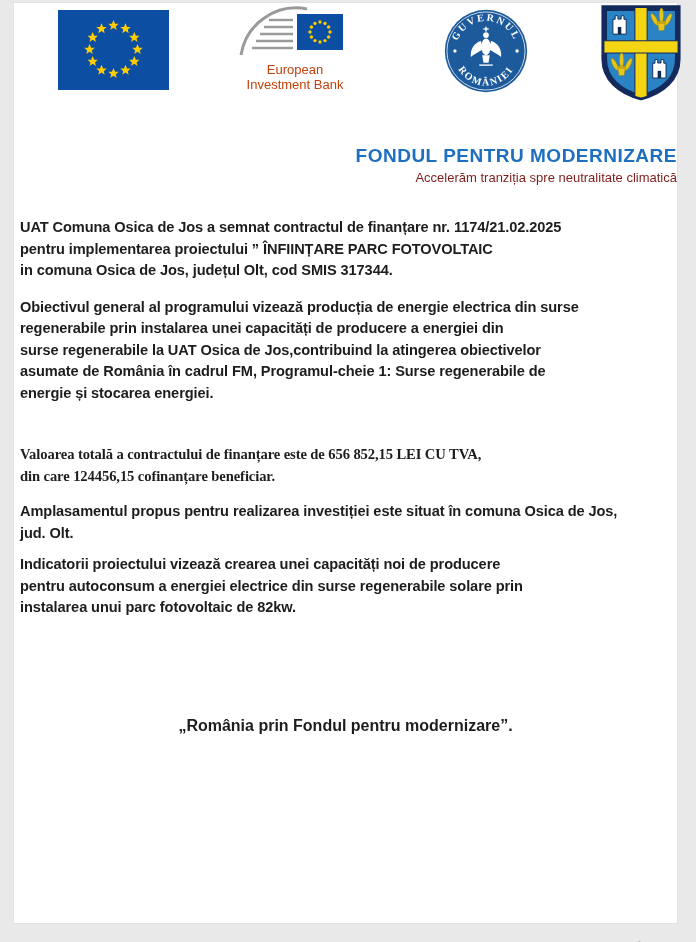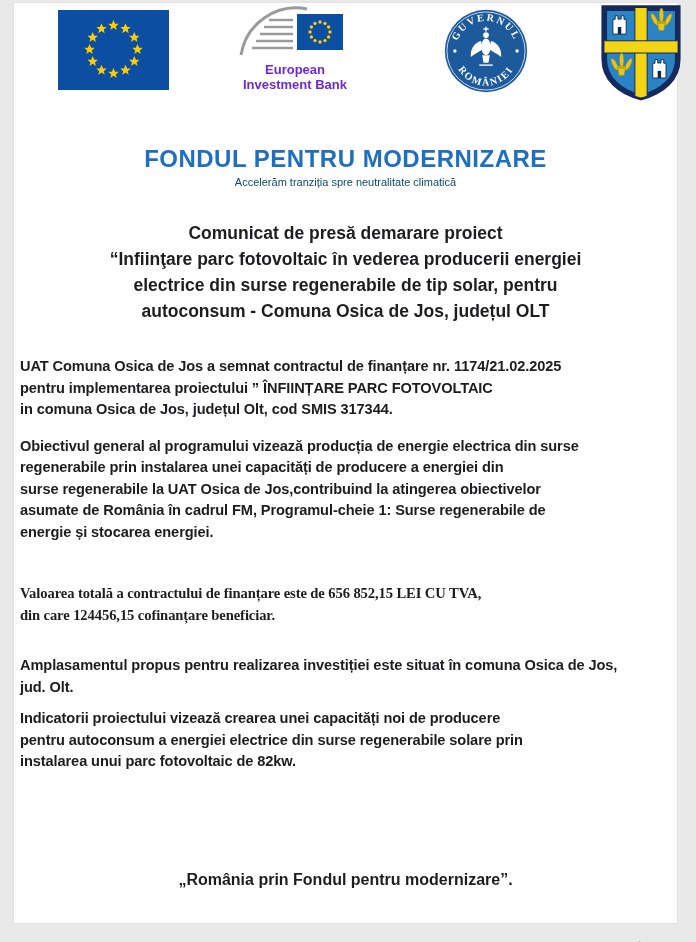--- a/index.html
+++ b/index.html
@@ -10,46 +10,46 @@
     -webkit-font-smoothing:antialiased;
   }
   .page{
     position:absolute;left:13px;top:2px;width:665px;height:922px;
     background:#ffffff;border:1px solid #e2e2e2;box-sizing:border-box;
   }
   
   .logos{position:relative;height:104px;}
   .eu-flag{position:absolute;left:44px;top:7px;}
   .eib{position:absolute;left:216px;top:2px;width:130px;text-align:center;}
-  .eib-text{color:#6d28d9;font-weight:bold;font-size:13px;line-height:15px;margin-top:1px;}
+  .eib-text{color:#c2410c;font-weight:normal;font-size:13px;line-height:15px;margin-top:1px;}
   .gov-seal{position:absolute;left:430px;top:6px;}
   .coat{position:absolute;left:586px;top:1px;}
   
   .title{
-    margin:38px 0 0 0;text-align:center;
-    color:#1e6fc0;font-size:24px;font-weight:bold;letter-spacing:.5px;
+    margin:38px 0 0 0;text-align:right;
+    color:#1e6fc0;font-size:19px;font-weight:bold;letter-spacing:.5px;
   }
   .subtitle{
-    margin-top:3px;text-align:center;color:#0c4a6e;font-size:11px;font-weight:400;
+    margin-top:3px;text-align:right;color:#7f1d1d;font-size:13px;font-weight:400;
   }
   
   .heading{
     margin-top:32px;text-align:center;color:#1d1d1f;
     font-size:17.5px;font-weight:bold;line-height:26px;white-space:pre-line;
   }
   
   .para{
     margin:0 8px 0 6px;color:#1d1d1f;
     font-size:14.6px;font-weight:bold;line-height:21.5px;
     letter-spacing:-0.1px;white-space:pre-line;
   }
   .p1{margin-top:32px;}
   .p2{margin-top:15px;}
   .p3{margin-top:40px;font-family:Liberation Serif, serif;}
-  .p4{margin-top:29px;}
+  .p4{margin-top:14px;}
   .p5{margin-top:10px;}
   
   .quote{
     margin-top:98px;text-align:center;color:#1d1d1f;
     font-size:16px;font-weight:bold;
   }
   .pagenum{
     position:absolute;left:621px;top:937px;
     color:#b6b6b6;font-size:22px;font-weight:400;letter-spacing:1px;
   }
@@ -164,24 +164,20 @@
       <use href="#tower" x="19" y="20"></use>
       <use href="#sheaf" x="60" y="15"></use>
       <use href="#sheaf" x="21" y="59"></use>
       <use href="#tower" x="58" y="63"></use>
     </svg>
   </div>
 
   <div class="title">FONDUL PENTRU MODERNIZARE</div>
   <div class="subtitle">Accelerăm tranziția spre neutralitate climatică</div>
 
-  <div class="heading">Comunicat de presă demarare proiect
-“Infiinţare parc fotovoltaic în vederea producerii energiei
-electrice din surse regenerabile de tip solar, pentru
-autoconsum - Comuna Osica de Jos, județul OLT</div>
 
   <div class="para p1">UAT Comuna Osica de Jos a semnat contractul de finanțare nr.  1174/21.02.2025
 pentru implementarea proiectului ” ÎNFIINȚARE PARC FOTOVOLTAIC
 in comuna Osica de Jos, județul Olt, cod SMIS 317344.</div>
   <div class="para p2">Obiectivul general al programului vizează producția de energie electrica din surse
 regenerabile prin instalarea unei capacități de producere a energiei din
 surse regenerabile la UAT Osica de Jos,contribuind la atingerea obiectivelor
 asumate de România în cadrul FM, Programul-cheie 1: Surse regenerabile de
 energie și stocarea energiei.</div>
   <div class="para p3">Valoarea totală a contractului de finanțare este de 656 852,15 LEI CU TVA,

